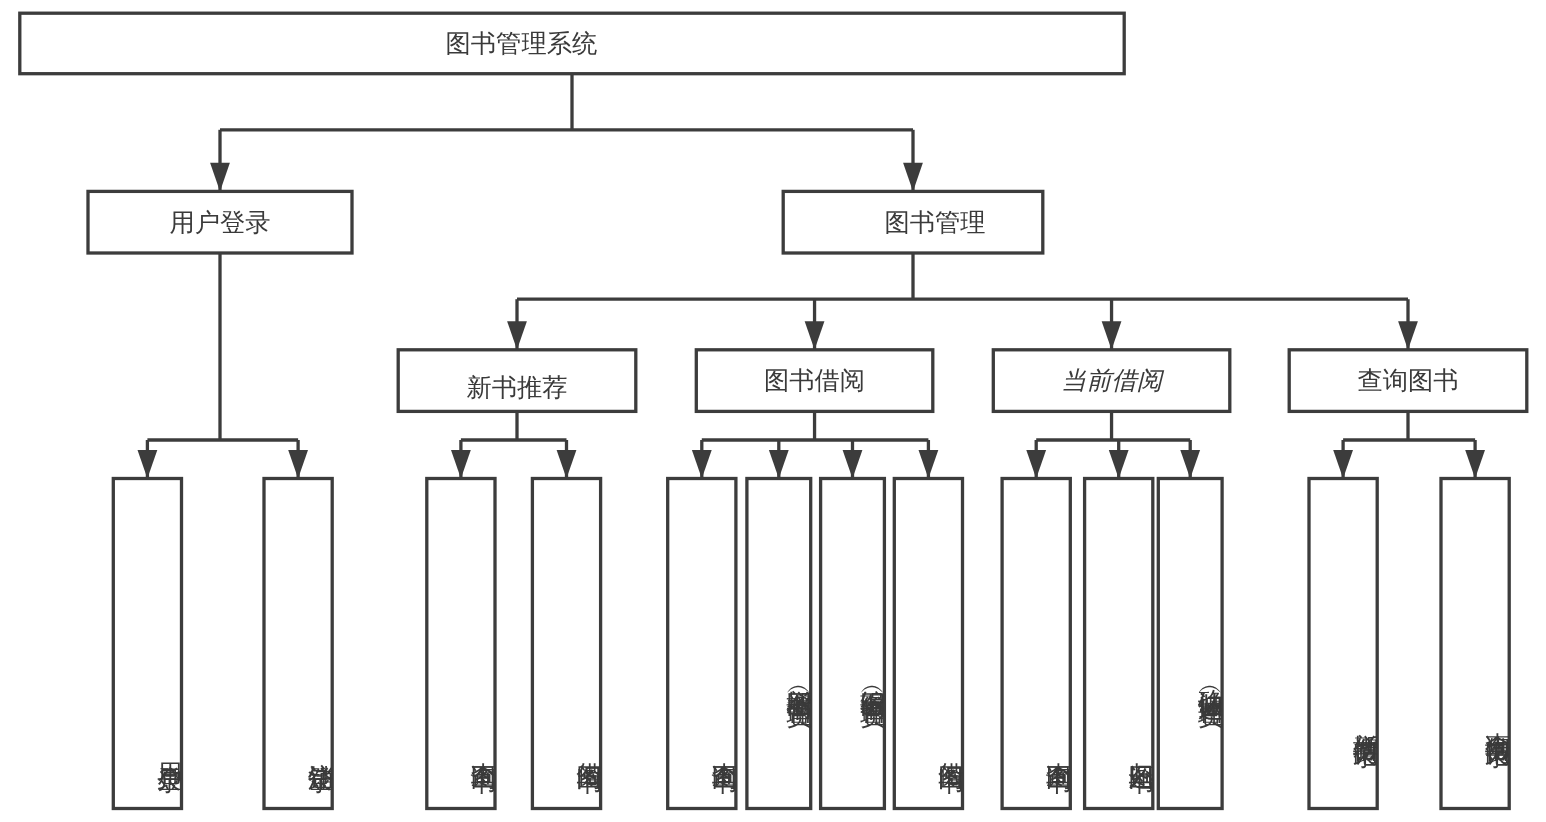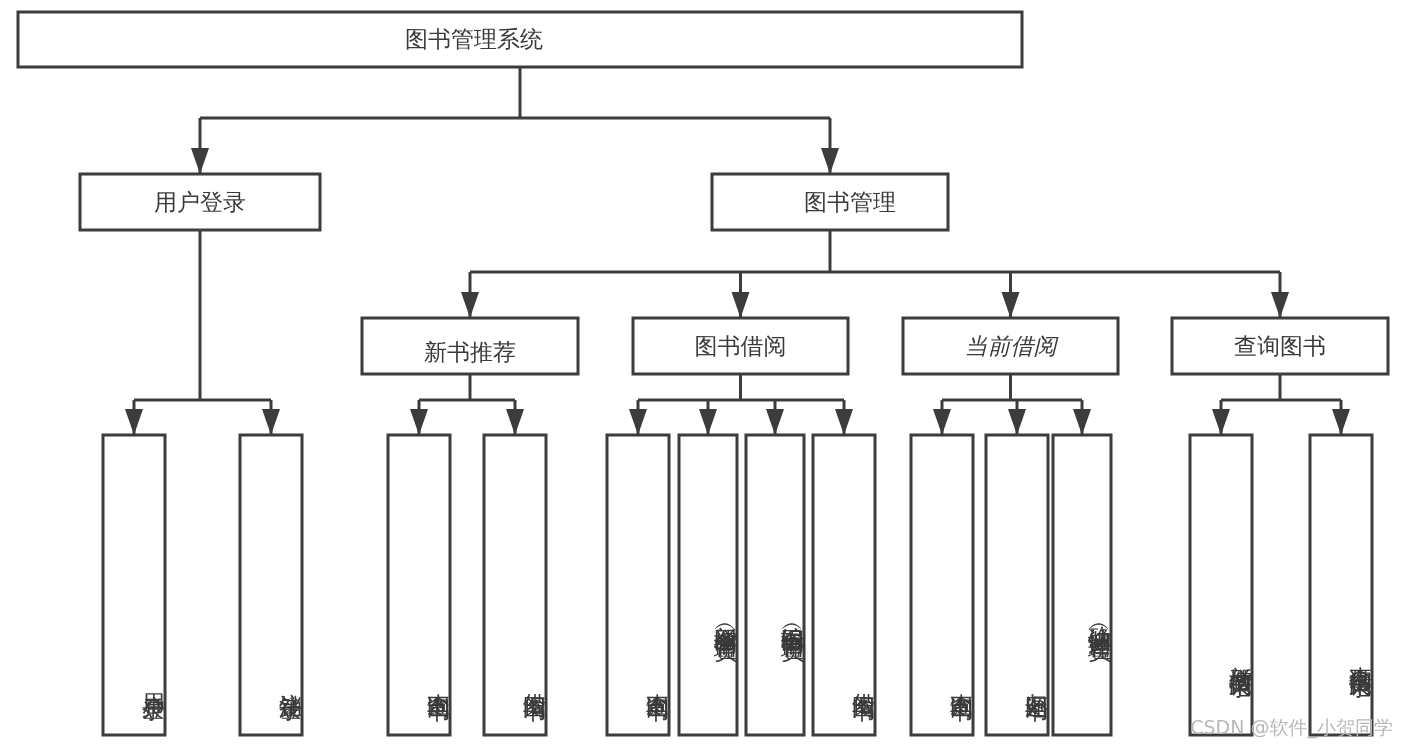--- a/index.html
+++ b/index.html
@@ -176,15 +176,14 @@
       <div class="vtext-wrap" style="left: 679px; top: 441px; width: 58px; height: 288px; font-size: 23px; padding-top: 31.5px;">新增图书（管理员）</div>
       <div class="vtext-wrap" style="left: 746px; top: 441px; width: 58px; height: 288px; font-size: 23px; padding-top: 31.5px;">编辑图书（管理员）</div>
       <div class="vtext-wrap" style="left: 813px; top: 441px; width: 62px; height: 288px; font-size: 23px; padding-top: 94px;">借阅图书</div>
       <div class="vtext-wrap" style="left: 911px; top: 441px; width: 62px; height: 288px; font-size: 23px; padding-top: 94px;">查询图书</div>
       <div class="vtext-wrap" style="left: 986px; top: 441px; width: 62px; height: 288px; font-size: 23px; padding-top: 94px;">归还图书</div>
       <div class="vtext-wrap" style="left: 1053px; top: 441px; width: 58px; height: 288px; font-size: 23px; padding-top: 31.5px;">确认归还（管理员）</div>
       <div class="vtext-wrap" style="left: 1190px; top: 441px; width: 62px; height: 288px; font-size: 23px; padding-top: 69px;">新增借阅记录</div>
       <div class="vtext-wrap" style="left: 1310px; top: 441px; width: 62px; height: 288px; font-size: 23px; padding-top: 69px;">查询借阅记录</div>
     </div>
 
-  <div class="watermark">CSDN @软件_小贺同学</div>
 
 </div>
 
 </body></html>

